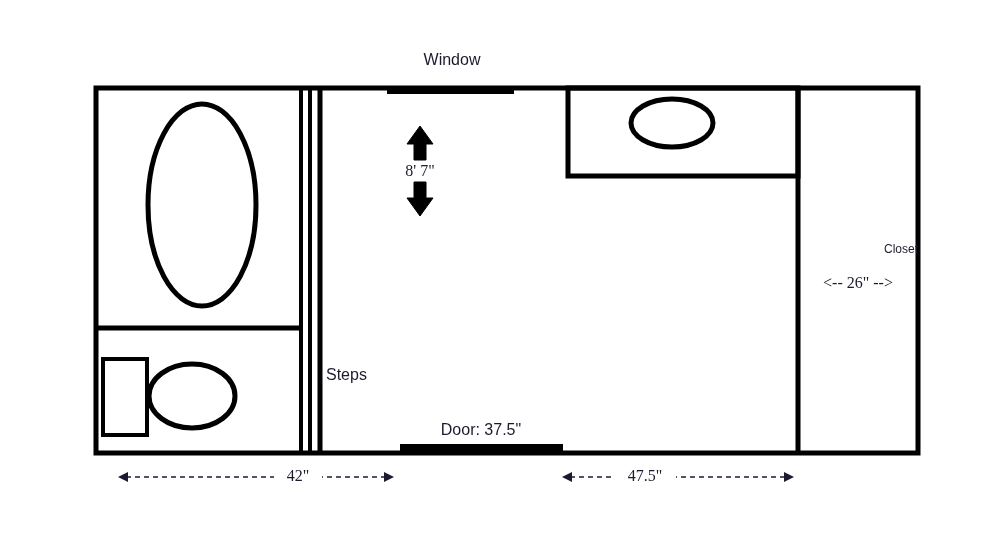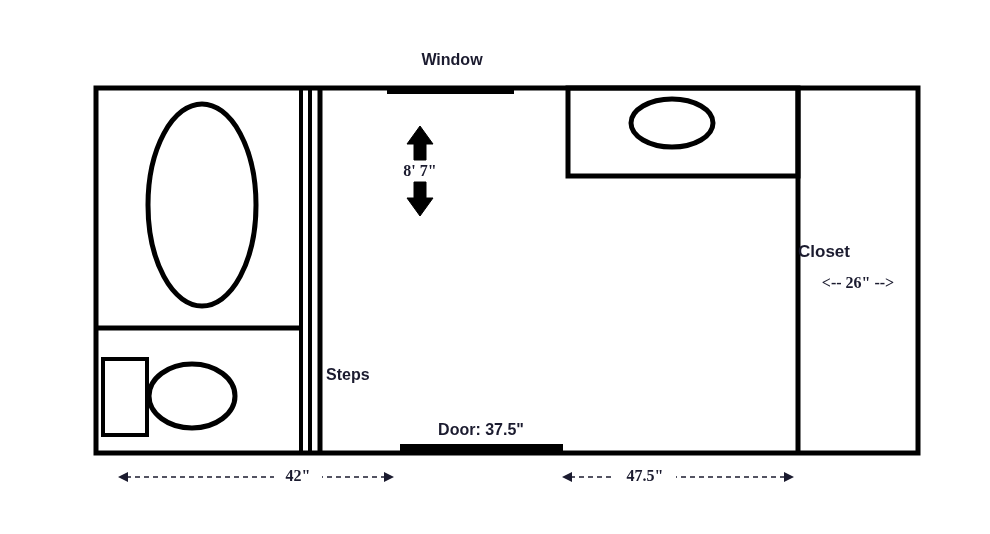--- a/index.html
+++ b/index.html
@@ -10,21 +10,20 @@
   }
   body {
     font-family: "Liberation Sans", sans-serif;
   }
   #plan-root {
     position: relative;
     width: 990px;
     height: 534px;
     background: #ffffff;
     overflow: hidden;
-    font-weight: bold;
   }
   #plan-svg {
     position: absolute;
     left: 0;
     top: 0;
     width: 990px;
     height: 534px;
     display: block;
   }
   .label {
@@ -44,22 +43,22 @@
   }
   .label-steps {
     left: 326px;
     top: 367px;
     font-size: 16px;
   }
   .label-closet {
     left: 798px;
     top: 243px;
     width: 120px;
-    text-align: left;
-    font-size: 17px;
+    text-align: right;
+    font-size: 12px;
   }
   .label-closet-dim {
     left: 798px;
     top: 275px;
     width: 120px;
     text-align: center;
     font-size: 16px;
     font-family: "Liberation Serif", serif;
   }
   .label-height {

